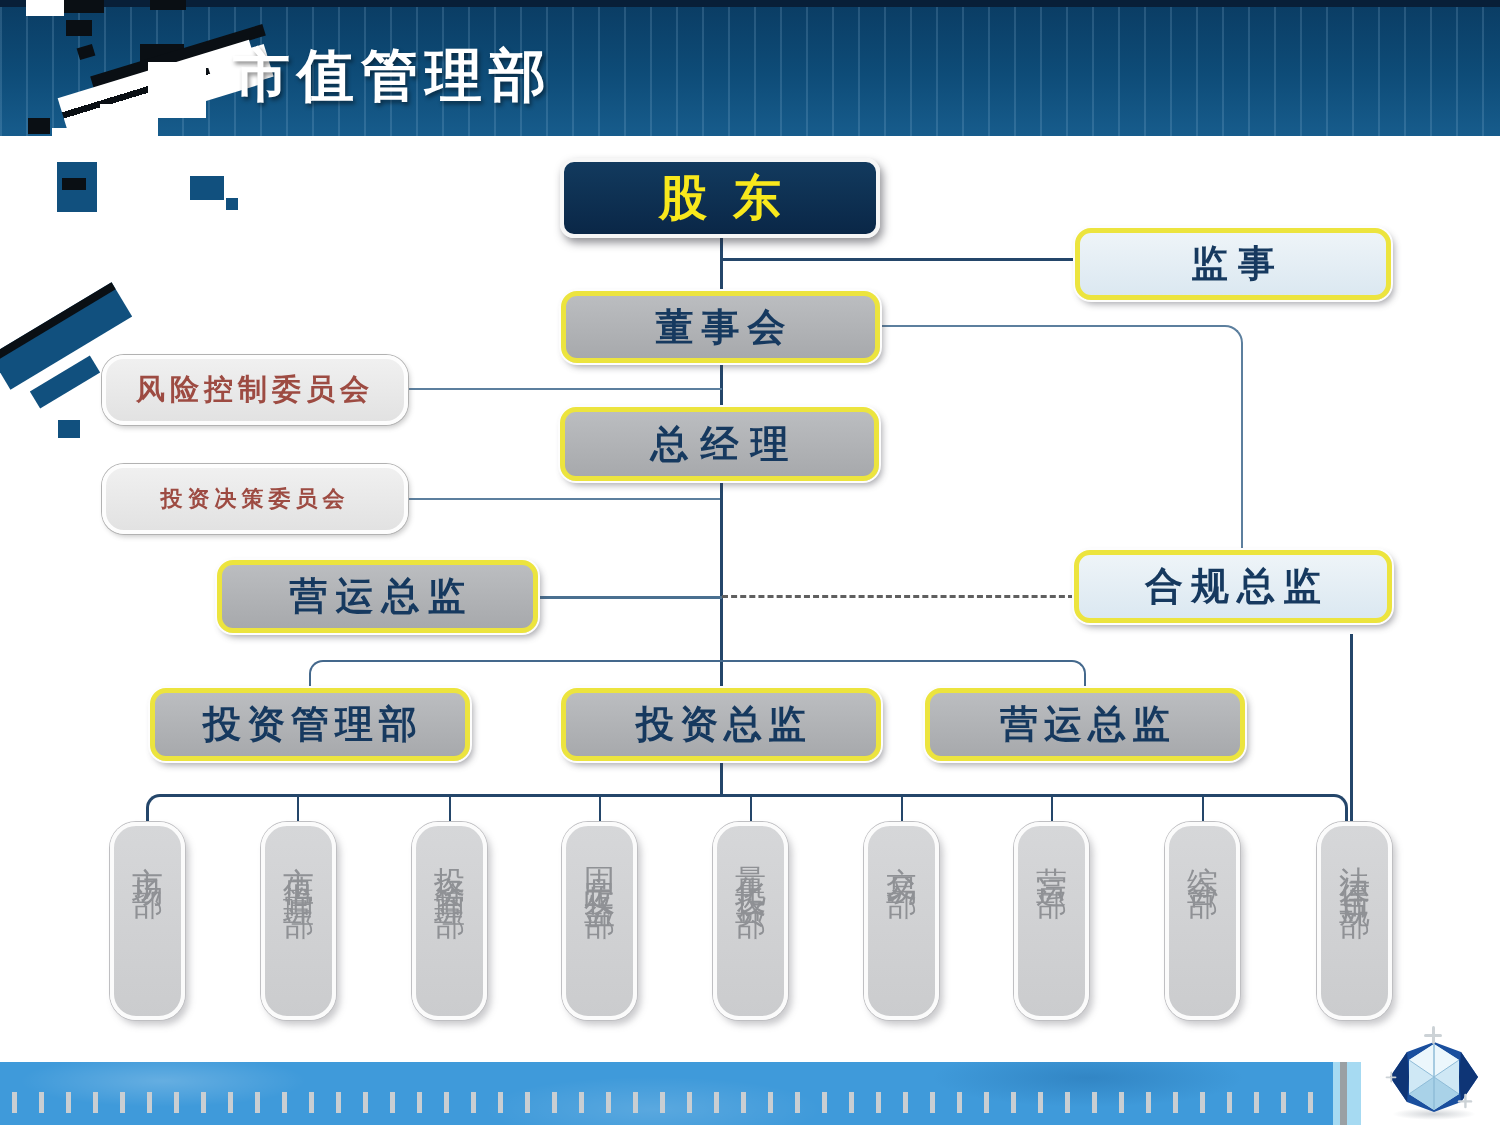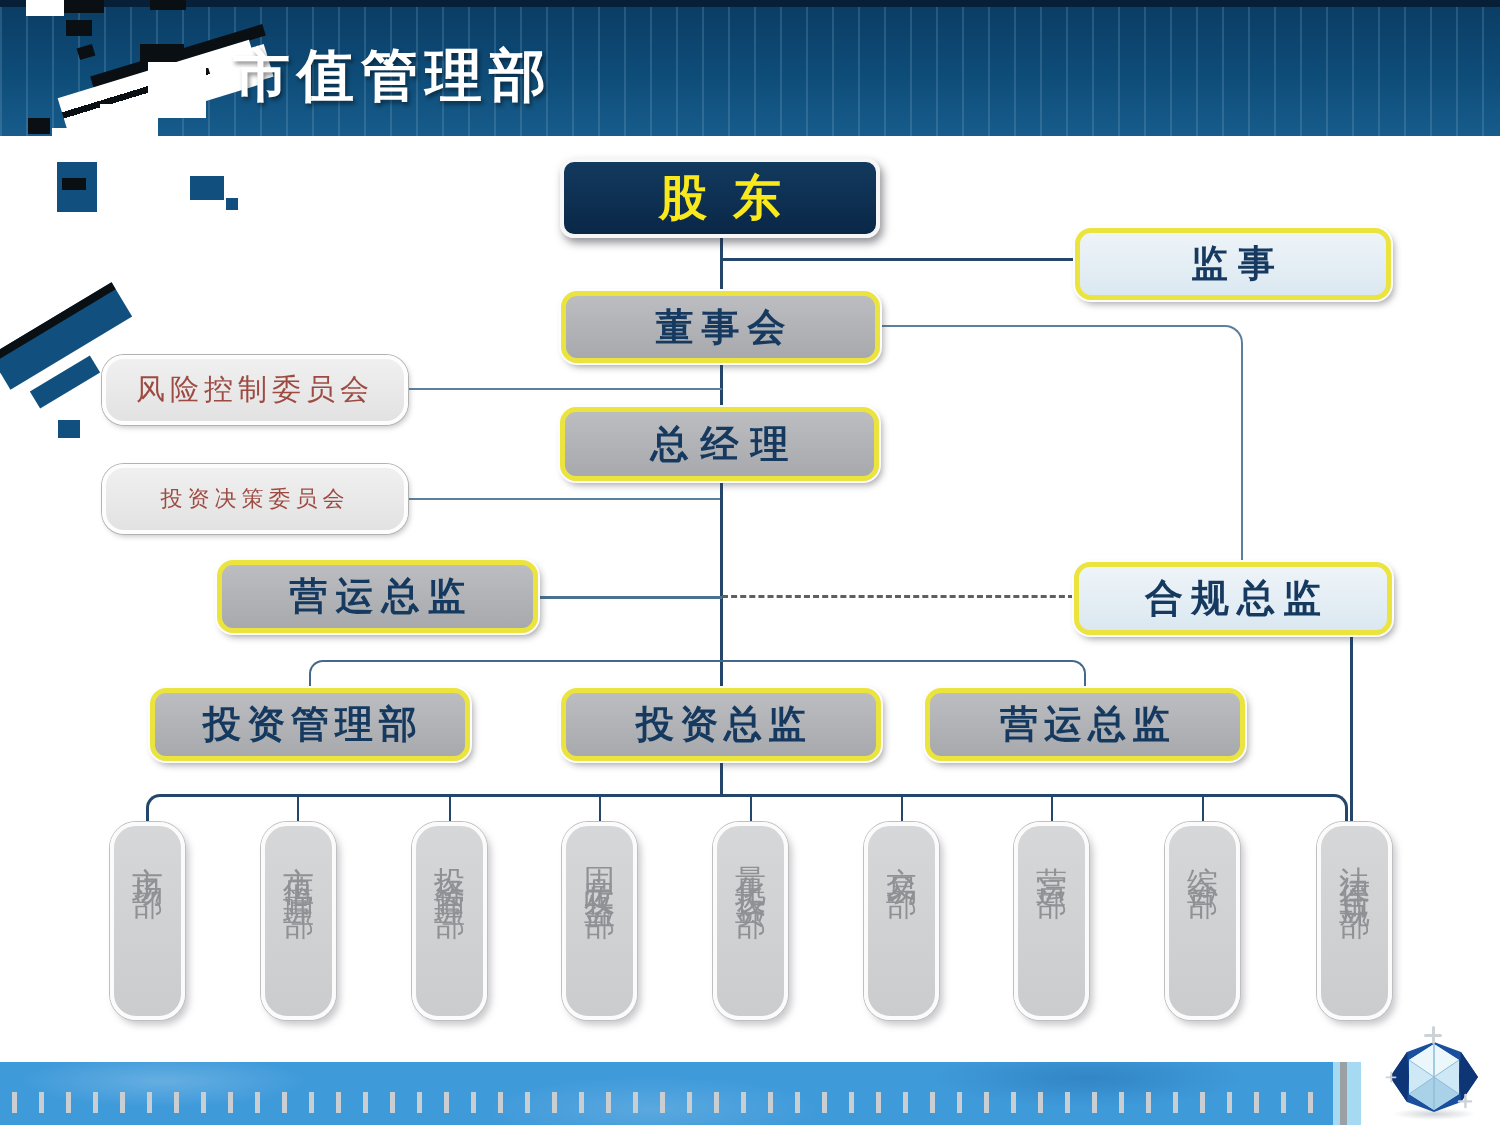--- a/index.html
+++ b/index.html
@@ -44,21 +44,21 @@
   .blue-fill  { background:linear-gradient(180deg,#eef4f8,#dbe8f1); color:#16395f; }
   .dark-box {
     background:linear-gradient(180deg,#123a5e,#0a2747);
     border:4px solid #f6f6f6; border-radius:14px;
     box-shadow:3px 5px 9px rgba(40,40,50,0.5); color:#f8e81c;justify-content:center;
   }
   .committee {
     background:linear-gradient(180deg,#f0f0f0,#e2e2e2);
     border:4px solid #fdfdfd; border-radius:22px;
     box-shadow:0 0 0 1px #b2b2b2, 2px 3px 5px rgba(90,90,90,0.3);
-    color:#9d4b42; font-weight:normal;
+    color:#9d4b42; font-weight:bold;
   }
 
   
   .dept {
     position:absolute; top:822px; width:75px; height:198px; z-index:3;
     background:linear-gradient(180deg,#d6d7d9,#cbccce);
     border:4px solid #fbfbfb; border-radius:26px;
     box-shadow:0 0 0 1px #bfbfc2, 4px 5px 7px rgba(100,100,110,0.35);
     display:flex; justify-content:center; padding-top:16px;
   }
@@ -174,21 +174,21 @@
 </div>
 
 <div class="node committee" style="left:102px;top:464px;width:306px;height:70px;font-size:22px;letter-spacing:5px;">
   <span>投资决策委员会</span>
 </div>
 
 <div class="node yellow-border gray-fill" style="left:217px;top:560px;width:321px;height:73px;font-size:38px;letter-spacing:8px;padding-left:8px;">
   <span>营运总监</span>
 </div>
 
-<div class="node yellow-border blue-fill" style="left:1074px;top:562px;width:318px;height:73px;font-size:38px;letter-spacing:8px;padding-left:8px;">
+<div class="node yellow-border blue-fill" style="left:1074px;top:550px;width:318px;height:73px;font-size:38px;letter-spacing:8px;padding-left:8px;">
   <span>合规总监</span>
 </div>
 
 <div class="node yellow-border gray-fill" style="left:150px;top:688px;width:320px;height:73px;font-size:38px;letter-spacing:6px;padding-left:6px;">
   <span>投资管理部</span>
 </div>
 
 <div class="node yellow-border gray-fill" style="left:561px;top:688px;width:320px;height:73px;font-size:38px;letter-spacing:6px;padding-left:6px;">
   <span>投资总监</span>
 </div>

